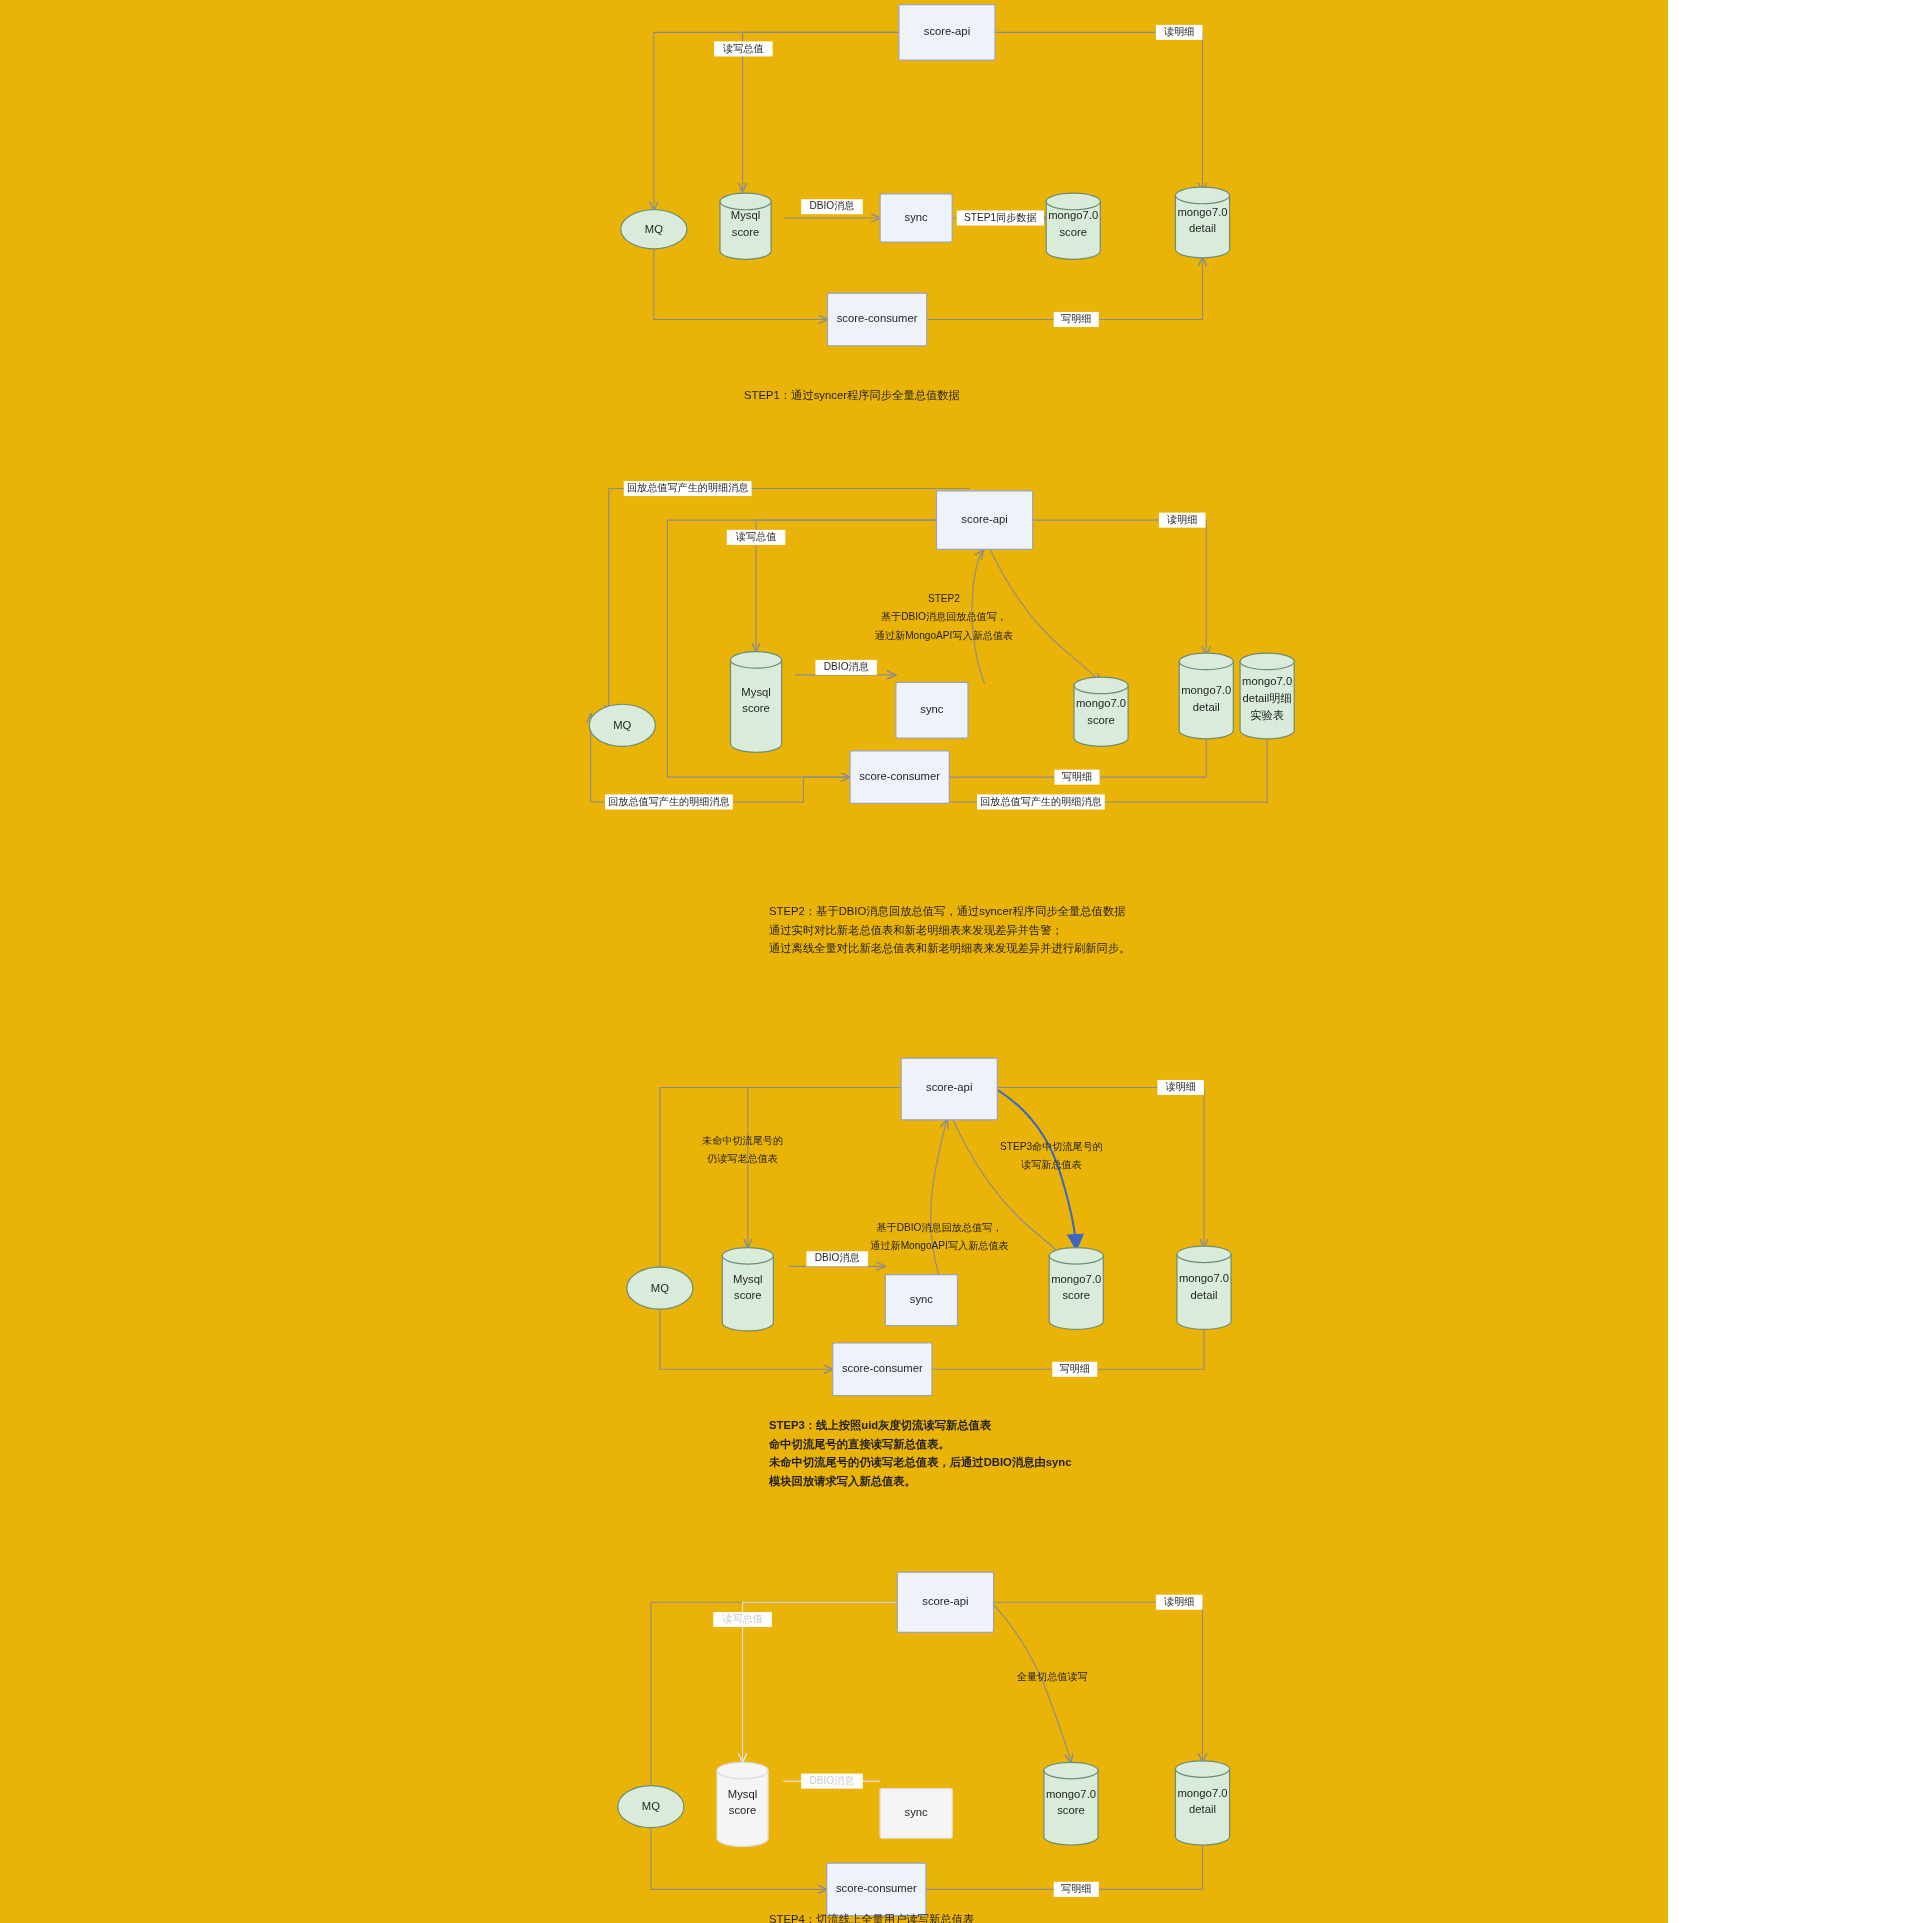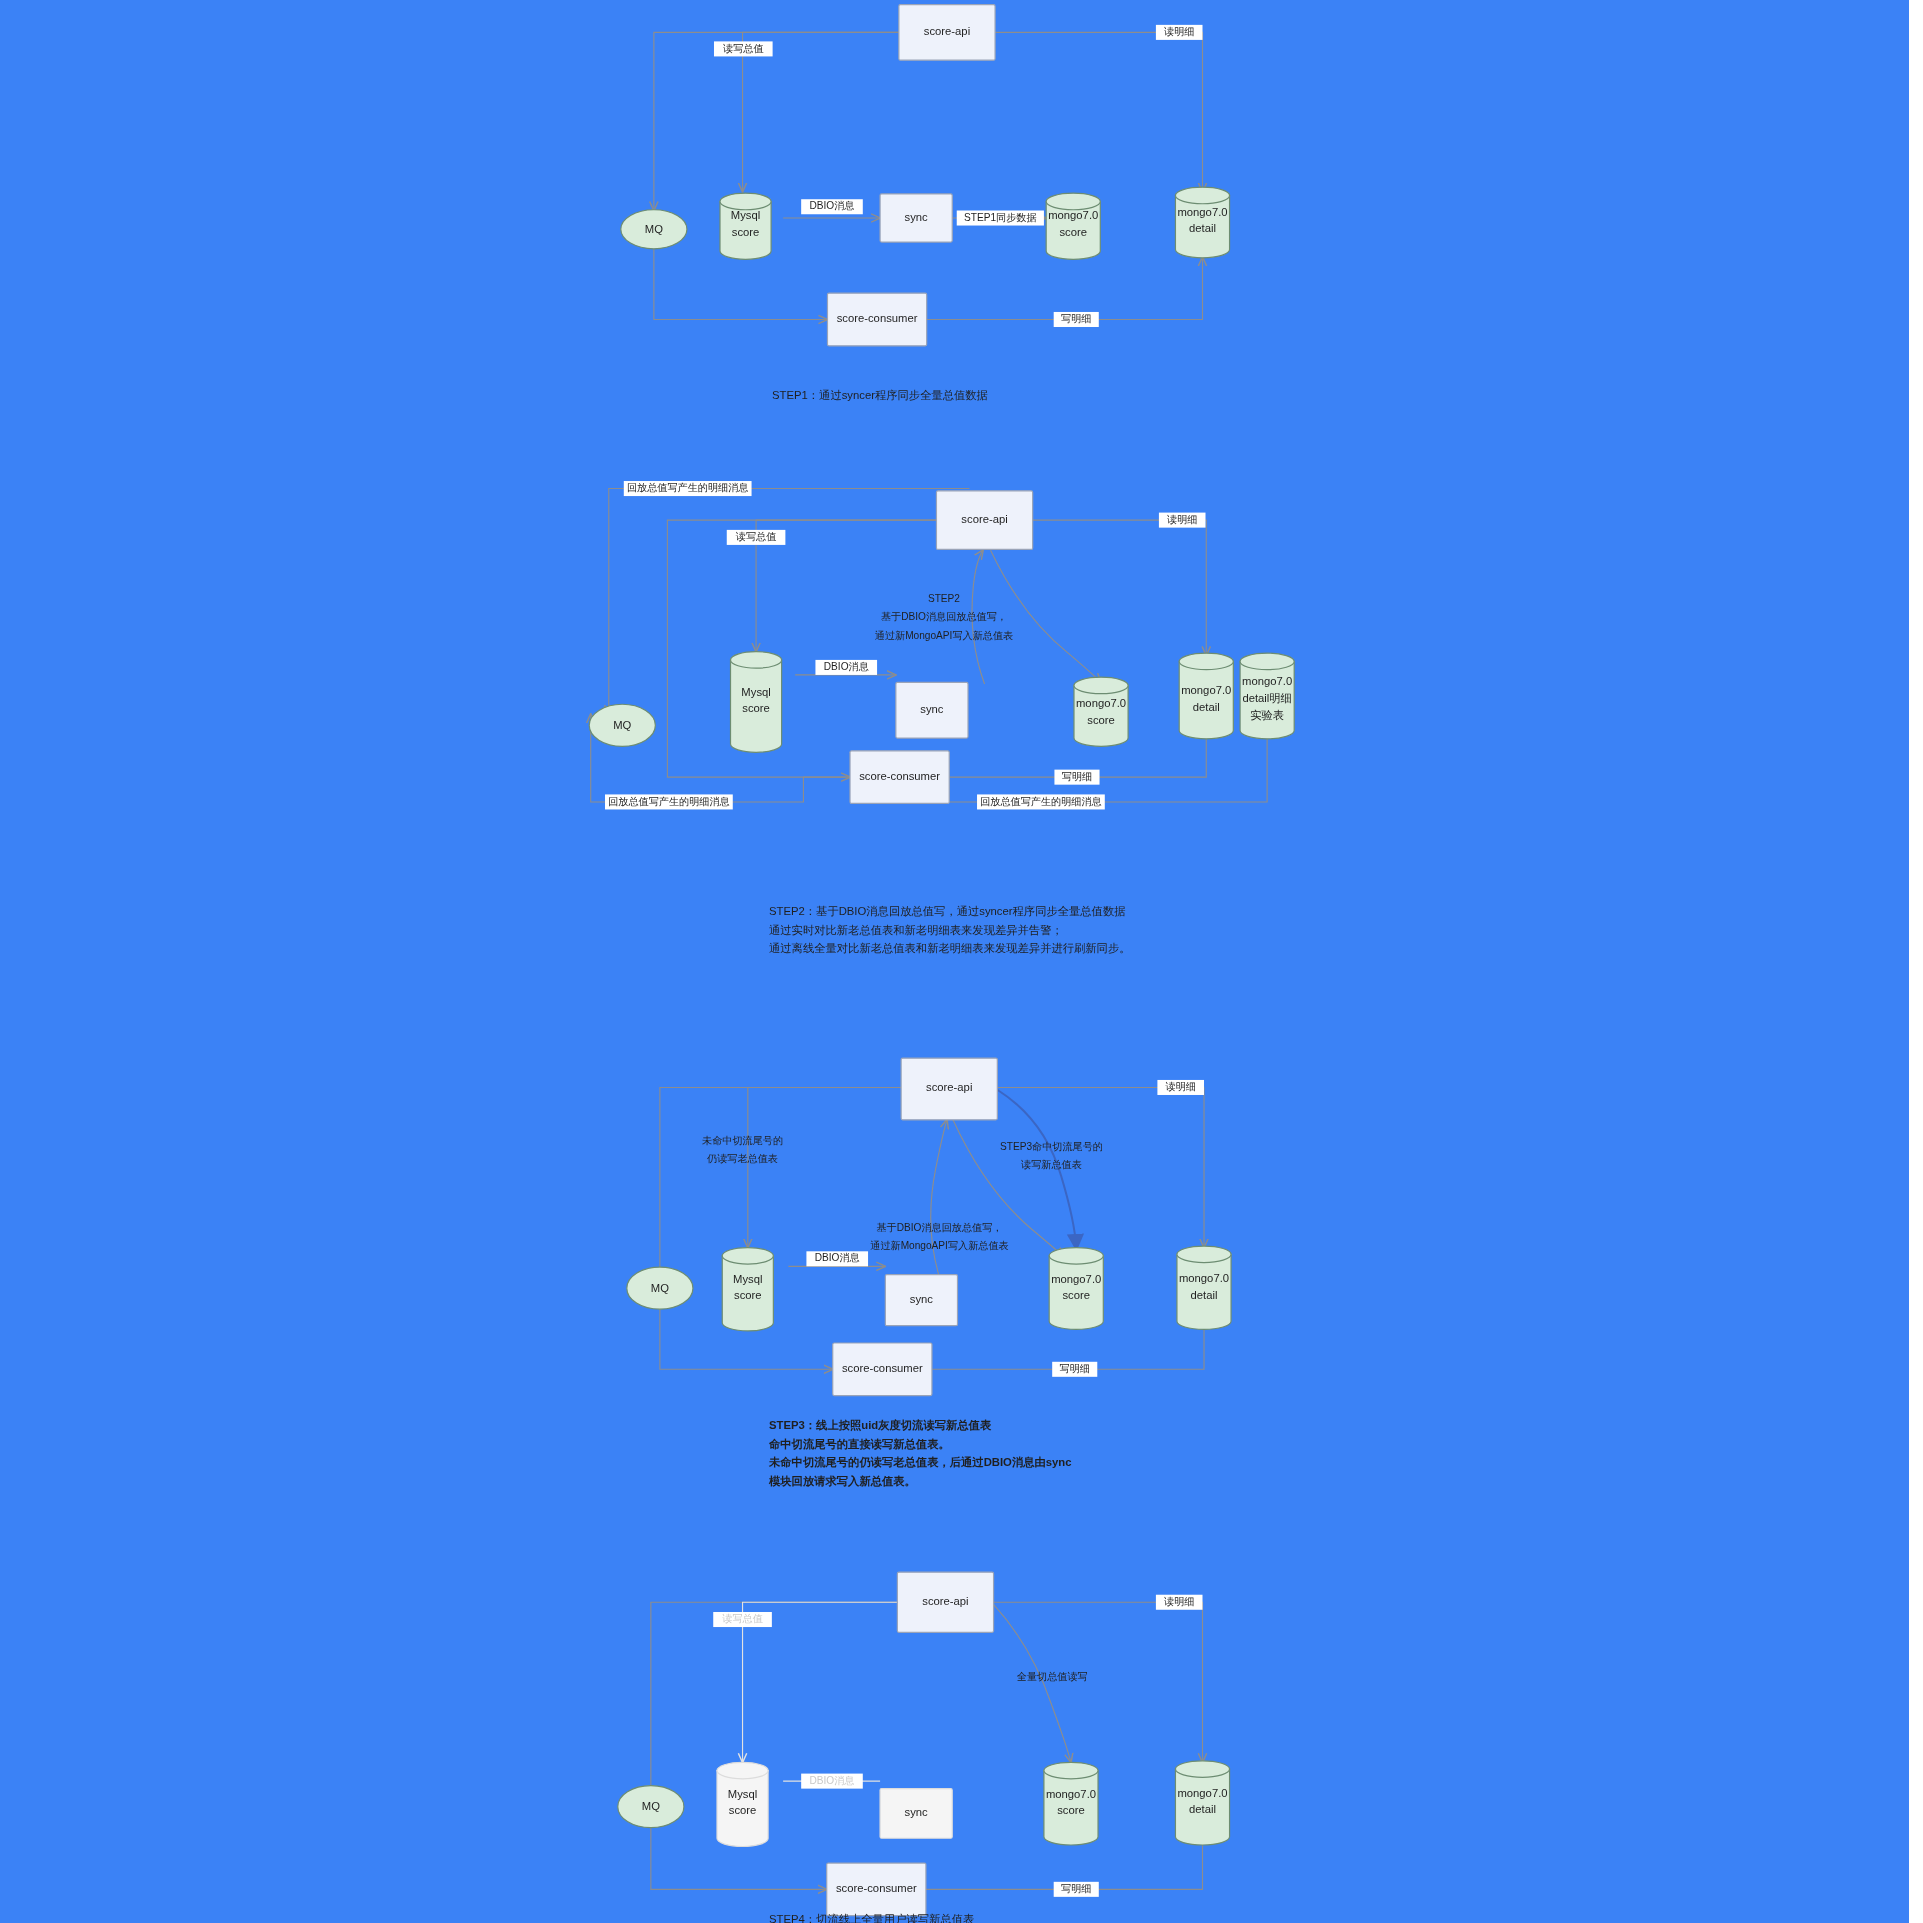--- a/index.html
+++ b/index.html
@@ -2,21 +2,21 @@
 <html style="font-size:12px"><head>
 <meta charset="utf-8">
 <style>
   html,body{margin:0;padding:0;background:#ffffff;}
   body{
     width:1924px;height:1924px;
     font-family:"Liberation Sans","DejaVu Sans",sans-serif;
     color:#1f1f1f;
     overflow:hidden;
   }
-  .page{position:relative;width:1909px;height:1924px;background:#3b82f6;}
+  .page{position:relative;width:1668px;height:1924px;background:#eab308;}
   .diagram{position:absolute;left:0;}
   svg{display:block;overflow:visible;}
 
   
   .proc-box{fill:#eef2fb;stroke:#9aa4b8;stroke-width:1.6;}
   .db-body{fill:#d9ecdb;stroke:#6d8d72;stroke-width:1.6;}
   .db-top{fill:#d9ecdb;stroke:#6d8d72;stroke-width:1.6;}
   .mq-ell{fill:#d9ecdb;stroke:#6d8d72;stroke-width:1.6;}
 
   .faded .proc-box{fill:#f5f5f5;stroke:#dcdcdc;}
@@ -123,21 +123,21 @@
       </g>
       <g>
         <rect x="1273" y="280" width="116" height="20" fill="#fff"></rect>
         <text class="edge-label" x="1331" y="290">STEP1同步数据</text>
       </g>
       <g>
         <rect x="1402" y="415" width="60" height="20" fill="#fff"></rect>
         <text class="edge-label" x="1432" y="425">写明细</text>
       </g>
     </svg>
-    <div class="caption" style="left:772px;top:386px;">STEP1：通过syncer程序同步全量总值数据</div>
+    <div class="caption" style="left:744px;top:386px;">STEP1：通过syncer程序同步全量总值数据</div>
   </div>
 
   <div class="diagram" style="top:466px;">
     <svg width="1924" height="481" viewBox="0 0 2560 640">
 
       <path class="edge" d="M1290,30 L810,30 L810,330" marker-end="url(#ah)"></path>
 
       <path class="edge" d="M1246,72 L888,72 L888,414 L1131,414" marker-end="url(#ah)"></path>
 
       <path class="edge" d="M1246,72 L1006,72 L1006,247" marker-end="url(#ah)"></path>

